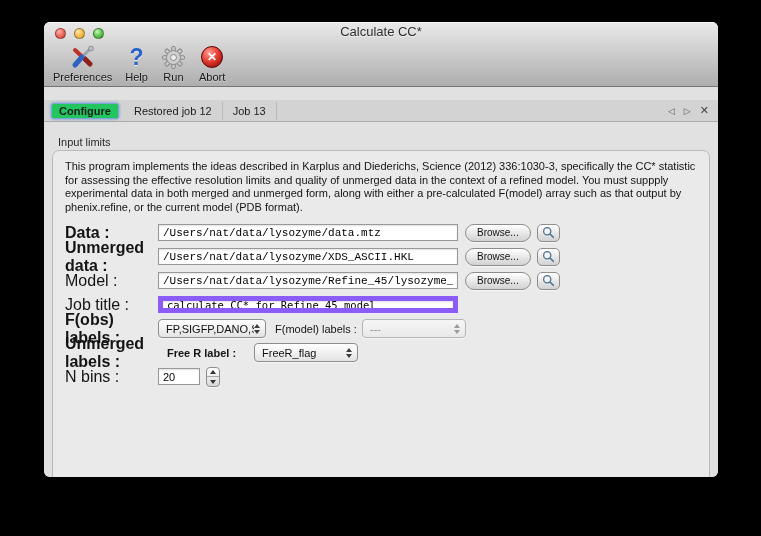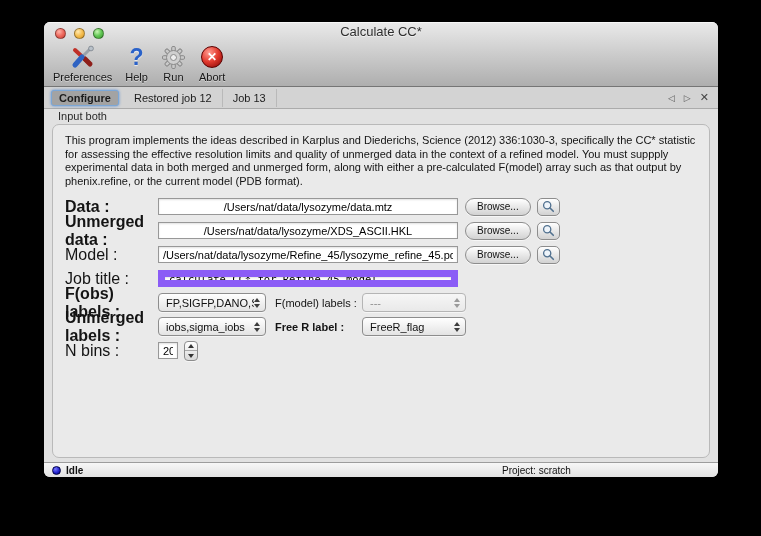--- a/index.html
+++ b/index.html
@@ -10,21 +10,21 @@
     position: relative;
     overflow: hidden;
   }
   .window {
     position: absolute; left: 44px; top: 22px;
     width: 674px; height: 455px;
     border-radius: 6px;
     overflow: hidden;
     background: #e1e1e1;
     box-shadow: 0 10px 28px rgba(0,0,0,.75);
-    display: flex; flex-direction: column;
+    display: flex; flex-direction: column; gap: 13px;
   }
   
   .header {
     background: linear-gradient(#eaeaea 0%, #cfcfcf 45%, #aeaeae 100%);
     border-bottom: 1px solid #757575;
     flex: 0 0 64px;
     box-shadow: inset 0 1px 0 rgba(255,255,255,.6);
   }
   .titlebar { height: 20px; position: relative; }
   .traffic { position: absolute; left: 11px; top: 6px; display: flex; gap: 8px; }
@@ -46,21 +46,21 @@
     background: radial-gradient(circle at 35% 28%, #ff9d92, #e23a2e 48%, #7e0000);
     border: 1px solid #5c0000;
     color: #fff; font-weight: bold; font-size: 12px; line-height: 20px; text-align: center;
   }
   
   .tabbar {
     flex: 0 0 22px; background: #d3d3d3; border-bottom: 1px solid #ababab;
     display: flex; align-items: center; font-size: 11px; color: #1c1c1c;
   }
   .tab.selected {
-    background: #a3a3a3; border: 1px solid #7ba7d7; border-radius: 3px;
+    background: #22c55e; border: 1px solid #7ba7d7; border-radius: 3px;
     box-shadow: 0 0 3px rgba(90,140,210,.95);
     font-weight: bold; padding: 1px 7px; margin: 0 5px 0 7px;
   }
   .tab.plain { padding: 3px 10px; border-right: 1px solid #b9b9b9; }
   .tabnav { margin-left: auto; display: flex; align-items: center; gap: 9px; padding-right: 9px; color: #5a5a5a; }
   .tabnav span { font-size: 9px; }
   .tabnav .x { font-size: 11px; color: #444; }
   
   .content { flex: 1 1 auto; background: #e1e1e1; position: relative; }
   .section-label { font-size: 11px; color: #2a2a2a; margin: 1px 0 1px 14px; line-height: 13px; }
@@ -73,30 +73,29 @@
     font-size: 11px; line-height: 13.6px; color: #141414;
     padding: 9px 12px 4px 12px;
   }
   .frow { display: flex; align-items: center; height: 19px; margin: 5px 0 0 12px; }
   .flabel { width: 93px; font-size: 16px; color: #141414; flex: 0 0 93px; }
   .flabel.req { font-weight: bold; }
   .flabel2 { width: 87px; flex: 0 0 87px; margin-left: 9px; font-size: 11px; color: #141414; }
   .flabel2.req { font-weight: bold; }
   input.path {
     width: 300px; height: 17px; border: 1px solid #989898; background: #fff;
-    font-family: Liberation Sans, sans-serif; font-size: 11px; padding: 0 4px; color: #000;
+    font-family: Liberation Mono, monospace; font-size: 11px; padding: 0 4px; color: #000;
     box-shadow: inset 0 1px 2px rgba(0,0,0,.12);
-    text-align: center;
   }
   input.mono {
-    width: 300px; height: 17px; border: 7px solid #8b5cf6; background: #fff;
+    width: 300px; height: 17px; border: 5px solid #8b5cf6; background: #fff;
     font-family: "DejaVu Sans Mono", monospace; font-size: 10.5px; padding: 0 4px; color: #000;
     box-shadow: inset 0 1px 2px rgba(0,0,0,.12);
   }
-  input.small { width: 20px; height: 17px; border: 1px solid #989898; background: #fff;
+  input.small { width: 42px; height: 17px; border: 1px solid #989898; background: #fff;
     font-family: "Liberation Sans", sans-serif; font-size: 11px; padding: 0 4px;
     box-shadow: inset 0 1px 2px rgba(0,0,0,.12);
   }
   .btn {
     margin-left: 7px; height: 18px; padding: 0 11px;
     border: 1px solid #8d8d8d; border-radius: 9px;
     background: linear-gradient(#ffffff, #e8e8e8 50%, #d2d2d2);
     font-family: "Liberation Sans", sans-serif; font-size: 10px; color: #111;
     box-shadow: 0 1px 0 rgba(255,255,255,.6);
     line-height: 16px;
@@ -212,21 +211,21 @@
     <div class="tab plain">Restored job 12</div>
     <div class="tab plain">Job 13</div>
     <div class="tabnav">
       <span>◁</span>
       <span>▷</span>
       <span class="x">✕</span>
     </div>
   </div>
 
   <div class="content">
-    <div class="section-label">Input both</div>
+    <div class="section-label">Input limits</div>
 
     <div class="groupbox">
       <div class="desc">This program implements the ideas described in Karplus and Diederichs, Science (2012) 336:1030-3, specifically the CC* statistic for assessing the effective resolution limits and quality of unmerged data in the context of a refined model.  You must suppply experimental data in both merged and unmerged form, along with either a pre-calculated F(model) array such as that output by phenix.refine, or the current model (PDB format).</div>
 
       <div class="frow">
         <span class="flabel req">Data :</span>
         <input class="path" value="/Users/nat/data/lysozyme/data.mtz" style="">
         <button class="btn">Browse...</button>
         <span class="magbtn">
           <svg width="13" height="13" viewBox="0 0 13 13">
@@ -279,27 +278,20 @@
           <span class="combo-text">---</span>
           <span class="arrows">
               <i class="arr-up"></i>
               <i class="arr-dn"></i>
             </span>
         </div>
       </div>
 
       <div class="frow">
         <span class="flabel req">Unmerged labels :</span>
-        <div class="combo">
-          <span class="combo-text">iobs,sigma_iobs</span>
-          <span class="arrows">
-              <i class="arr-up"></i>
-              <i class="arr-dn"></i>
-            </span>
-        </div>
         <span class="flabel2 req">Free R label :</span>
         <div class="combo c2">
           <span class="combo-text">FreeR_flag</span>
           <span class="arrows">
               <i class="arr-up"></i>
               <i class="arr-dn"></i>
             </span>
         </div>
       </div>
 

